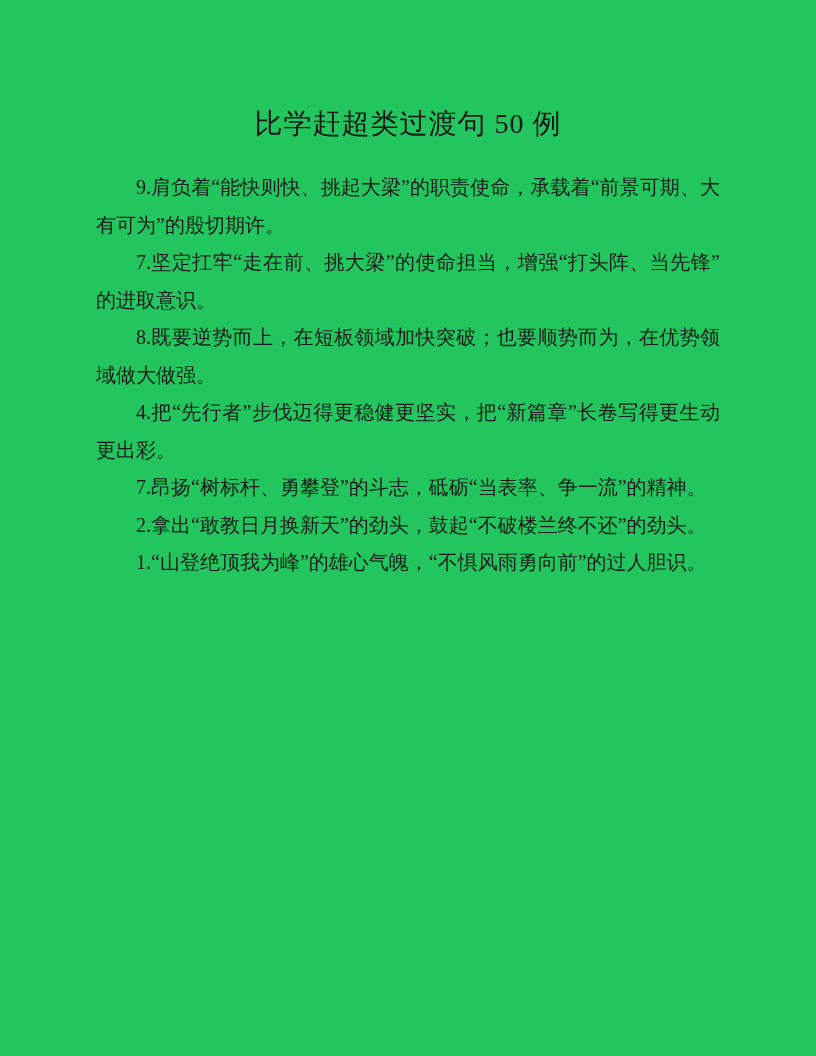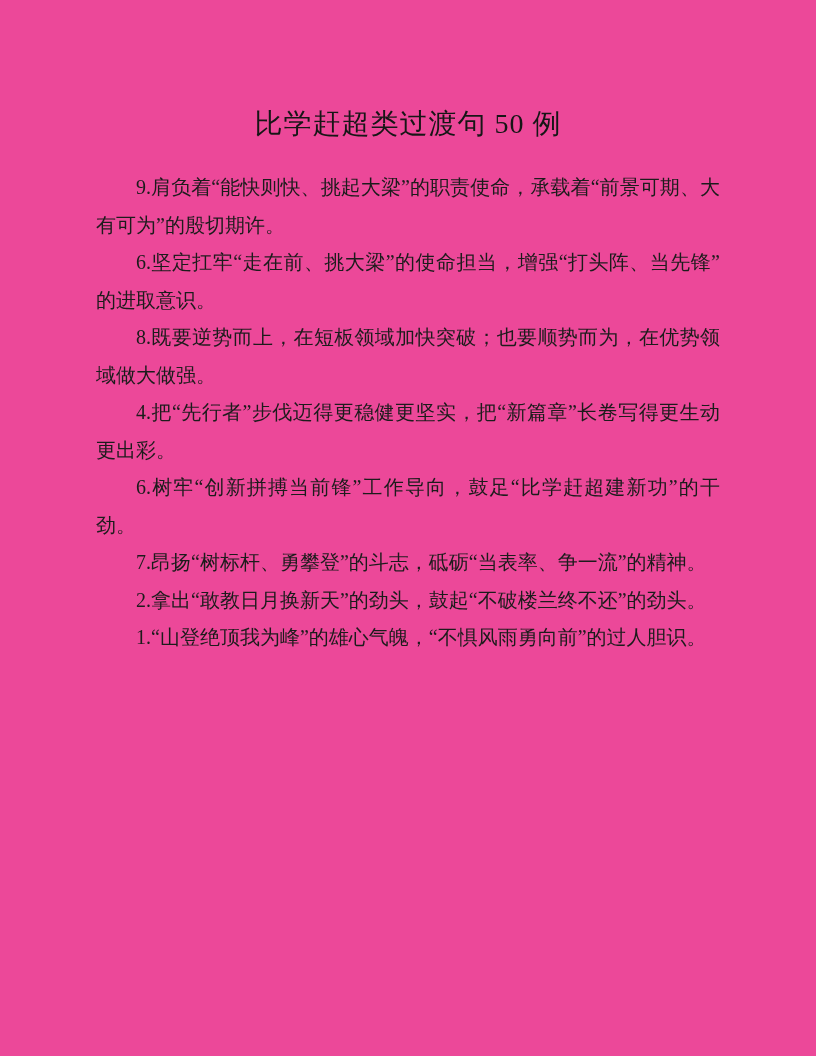--- a/index.html
+++ b/index.html
@@ -5,21 +5,21 @@
   html, body {
     margin: 0;
     padding: 0;
     background: #ffffff;
   }
   .page {
     position: relative;
     width: 816px;
     height: 1056px;
     margin: 0 auto;
-    background: #ec4899;
+    background: #22c55e;
     box-sizing: border-box;
     padding: 104px 96px 0 96px;
     overflow: hidden;
     font-family: "Liberation Serif", "DejaVu Serif", serif;
     color: #1c1c1c;
   }
   .doc-title {
     margin: 0 0 25px 0;
     font-size: 28px;
     line-height: 40px;
@@ -40,21 +40,20 @@
     color: #1c1c1c;
   }
 </style>
 </head>
 <body>
 
 <div class="page">
   <h1 class="doc-title">比学赶超类过渡句 50 例</h1>
   <div class="doc-body">
     <p>9.肩负着“能快则快、挑起大梁”的职责使命，承载着“前景可期、大有可为”的殷切期许。</p>
-    <p>6.坚定扛牢“走在前、挑大梁”的使命担当，增强“打头阵、当先锋”的进取意识。</p>
+    <p>7.坚定扛牢“走在前、挑大梁”的使命担当，增强“打头阵、当先锋”的进取意识。</p>
     <p>8.既要逆势而上，在短板领域加快突破；也要顺势而为，在优势领域做大做强。</p>
     <p>4.把“先行者”步伐迈得更稳健更坚实，把“新篇章”长卷写得更生动更出彩。</p>
-    <p>6.树牢“创新拼搏当前锋”工作导向，鼓足“比学赶超建新功”的干劲。</p>
     <p>7.昂扬“树标杆、勇攀登”的斗志，砥砺“当表率、争一流”的精神。</p>
     <p>2.拿出“敢教日月换新天”的劲头，鼓起“不破楼兰终不还”的劲头。</p>
     <p>1.“山登绝顶我为峰”的雄心气魄，“不惧风雨勇向前”的过人胆识。</p>
   </div>
 </div>
 
 </body></html>

